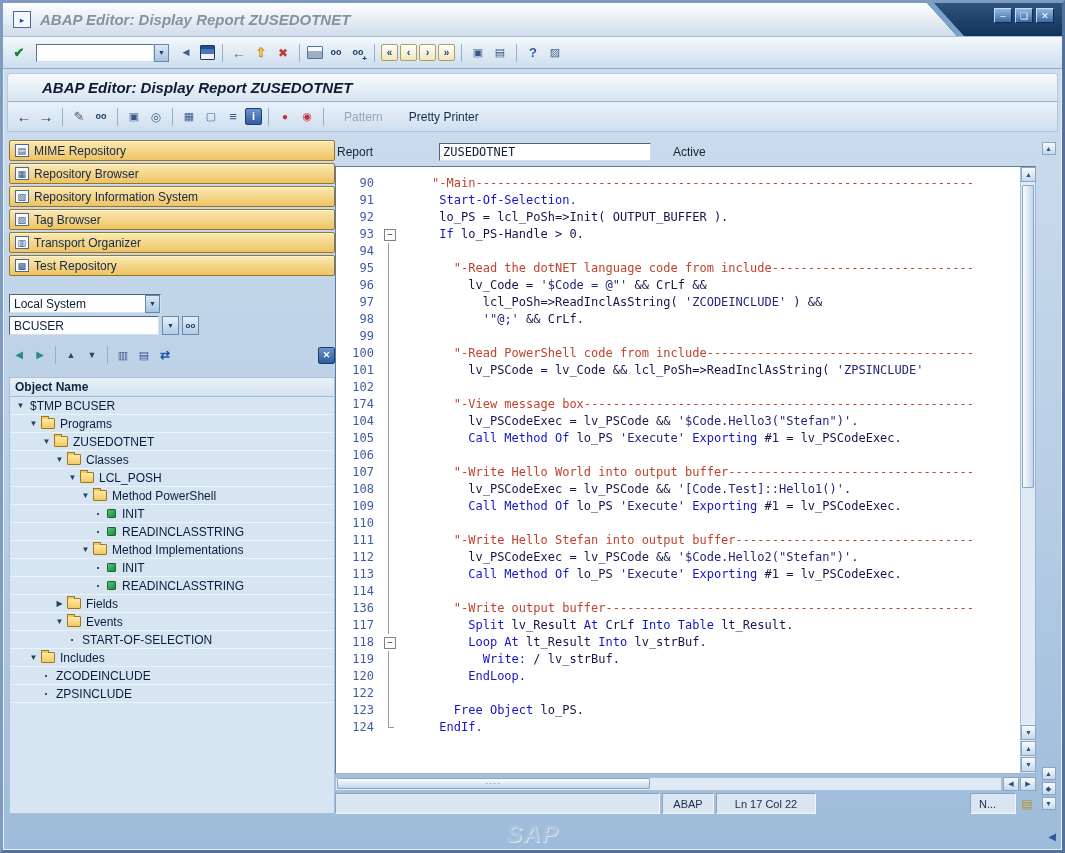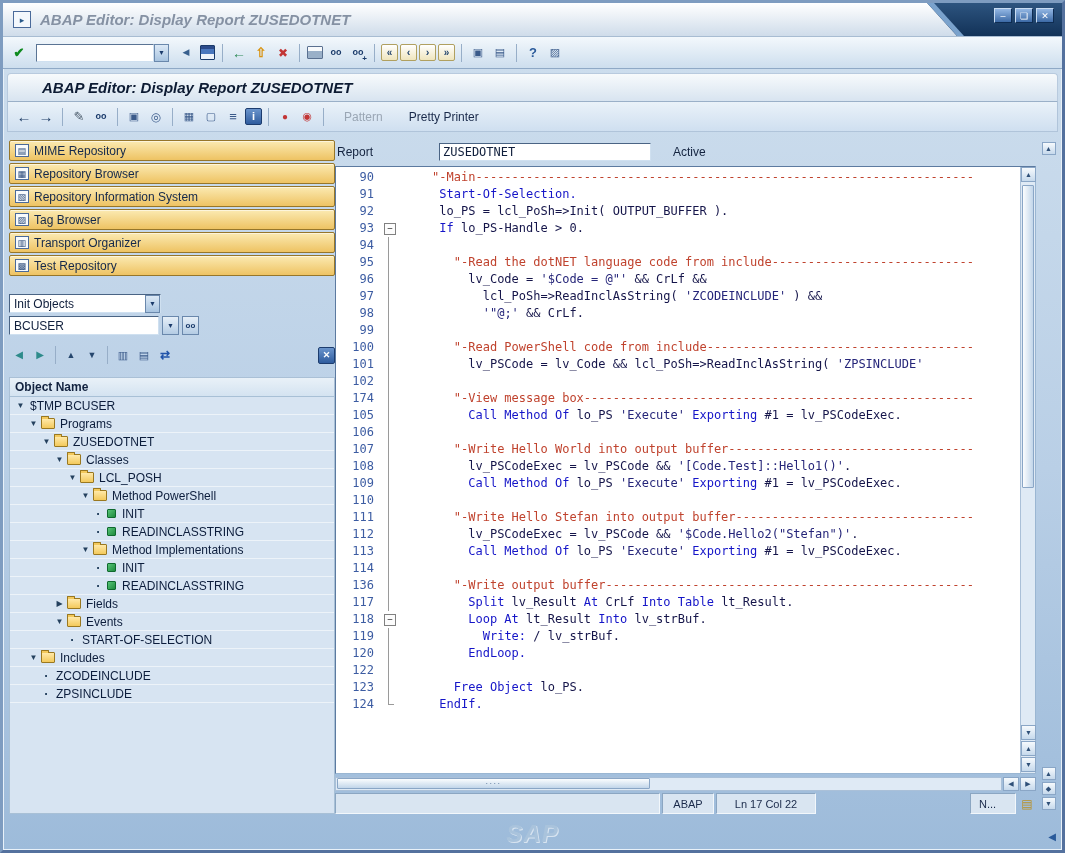--- a/index.html
+++ b/index.html
@@ -74,21 +74,21 @@
   .t-folder{display:inline-block;width:14px;height:11px;background:linear-gradient(180deg,#ffe9a8,#f3c95c);border:1px solid #9a7820;border-radius:1px;position:relative;margin:0 2px 0 1px;flex:none}
   .t-folder::before{content:"";position:absolute;top:-3px;left:-1px;width:6px;height:2px;background:#f3c95c;border:1px solid #9a7820;border-bottom:none;border-radius:1px 1px 0 0}
   .t-method{display:inline-block;width:9px;height:9px;background:linear-gradient(135deg,#57c477,#1e8a3e);border:1px solid #0f6a2e;border-radius:1px;margin:0 3px 0 2px;flex:none}
   
   .editorcol{flex:1;display:flex;flex-direction:column;margin-left:0;min-width:0;min-height:0}
   .reportrow{height:24px;flex:none;display:flex;align-items:center;font-size:12px;color:#13233f;padding:0 2px;margin-bottom:2px}
   .rlabel{width:102px}
   .rinput{width:212px;height:18px;border:1px solid;border-color:#4a6484 #cfe0f0 #cfe0f0 #4a6484;font-family:"DejaVu Sans Mono",monospace;font-size:12px;padding:0 3px;color:#101f3c;background:#fff}
   .ractive{margin-left:22px}
   .codebox{flex:1;display:flex;border:1px solid;border-color:#5c7aa0 #9ab6d2 #9ab6d2 #5c7aa0;background:#fff;min-height:0}
-  .codearea{flex:1;overflow:hidden;padding-top:2px;font-family:"DejaVu Sans Mono",monospace;font-size:12px;line-height:17px}
+  .codearea{flex:1;overflow:hidden;padding-top:8px;font-family:"DejaVu Sans Mono",monospace;font-size:12px;line-height:17px}
   .cl{display:flex;height:17px}
   .ln{width:46px;flex:none;text-align:right;padding-right:8px;color:#3c5ca2}
   .fold{width:14px;flex:none;position:relative}
   .fold.fm::before{content:"";position:absolute;left:6px;top:0;bottom:0;width:1px;background:#9a9a9a}
   .fold.fe::before{content:"";position:absolute;left:6px;top:0;height:9px;width:1px;background:#9a9a9a}
   .fold.fe::after{content:"";position:absolute;left:6px;top:8px;width:6px;height:1px;background:#9a9a9a}
   .fold.fs::before{content:"−";position:absolute;left:2px;top:3px;width:10px;height:10px;line-height:8px;text-align:center;font-size:9px;color:#333;
     border:1px solid #808080;background:#fcfcfc}
   .ct{white-space:pre}
   .tk-c{color:#c0432e}.tk-k{color:#1515c8}.tk-s{color:#26267a}.tk-p{color:#15154a}
@@ -280,21 +280,21 @@
             <span class="nicon" style="color: rgb(42, 74, 122);">▥</span>
             <span>Transport Organizer</span>
           </div>
           <div class="navbtn">
             <span class="nicon" style="color: rgb(42, 74, 122);">▩</span>
             <span>Test Repository</span>
           </div>
         </div>
       <div class="selrow">
         <div class="selbox">
-          <span>Init Objects</span>
+          <span>Local System</span>
           <span class="ddb">▼</span>
         </div>
       </div>
       <div class="userrow">
         <input class="userinput" value="BCUSER" style="">
         <span class="sqbtn">▼</span>
         <span class="sqbtn oo">oo</span>
       </div>
       <div class="sbtools">
           <span class="tbi">
@@ -481,20 +481,25 @@
             </div>
             <div class="cl">
               <span class="ln">102</span>
               <span class="fold fm"></span>
               <span class="ct"></span>
             </div>
             <div class="cl">
               <span class="ln">174</span>
               <span class="fold fm"></span>
               <span class="ct"><span class="tk-c">        "-View message box------------------------------------------------------</span></span>
+            </div>
+            <div class="cl">
+              <span class="ln">104</span>
+              <span class="fold fm"></span>
+              <span class="ct"><span class="tk-p">          lv_PSCodeExec = lv_PSCode &amp;&amp; </span><span class="tk-s">'$Code.Hello3("Stefan")'</span><span class="tk-p">.</span></span>
             </div>
             <div class="cl">
               <span class="ln">105</span>
               <span class="fold fm"></span>
               <span class="ct"><span class="tk-p">          </span><span class="tk-k">Call Method Of</span><span class="tk-p"> lo_PS </span><span class="tk-s">'Execute'</span><span class="tk-p"> </span><span class="tk-k">Exporting</span><span class="tk-p"> #1 = lv_PSCodeExec.</span></span>
             </div>
             <div class="cl">
               <span class="ln">106</span>
               <span class="fold fm"></span>
               <span class="ct"></span>

